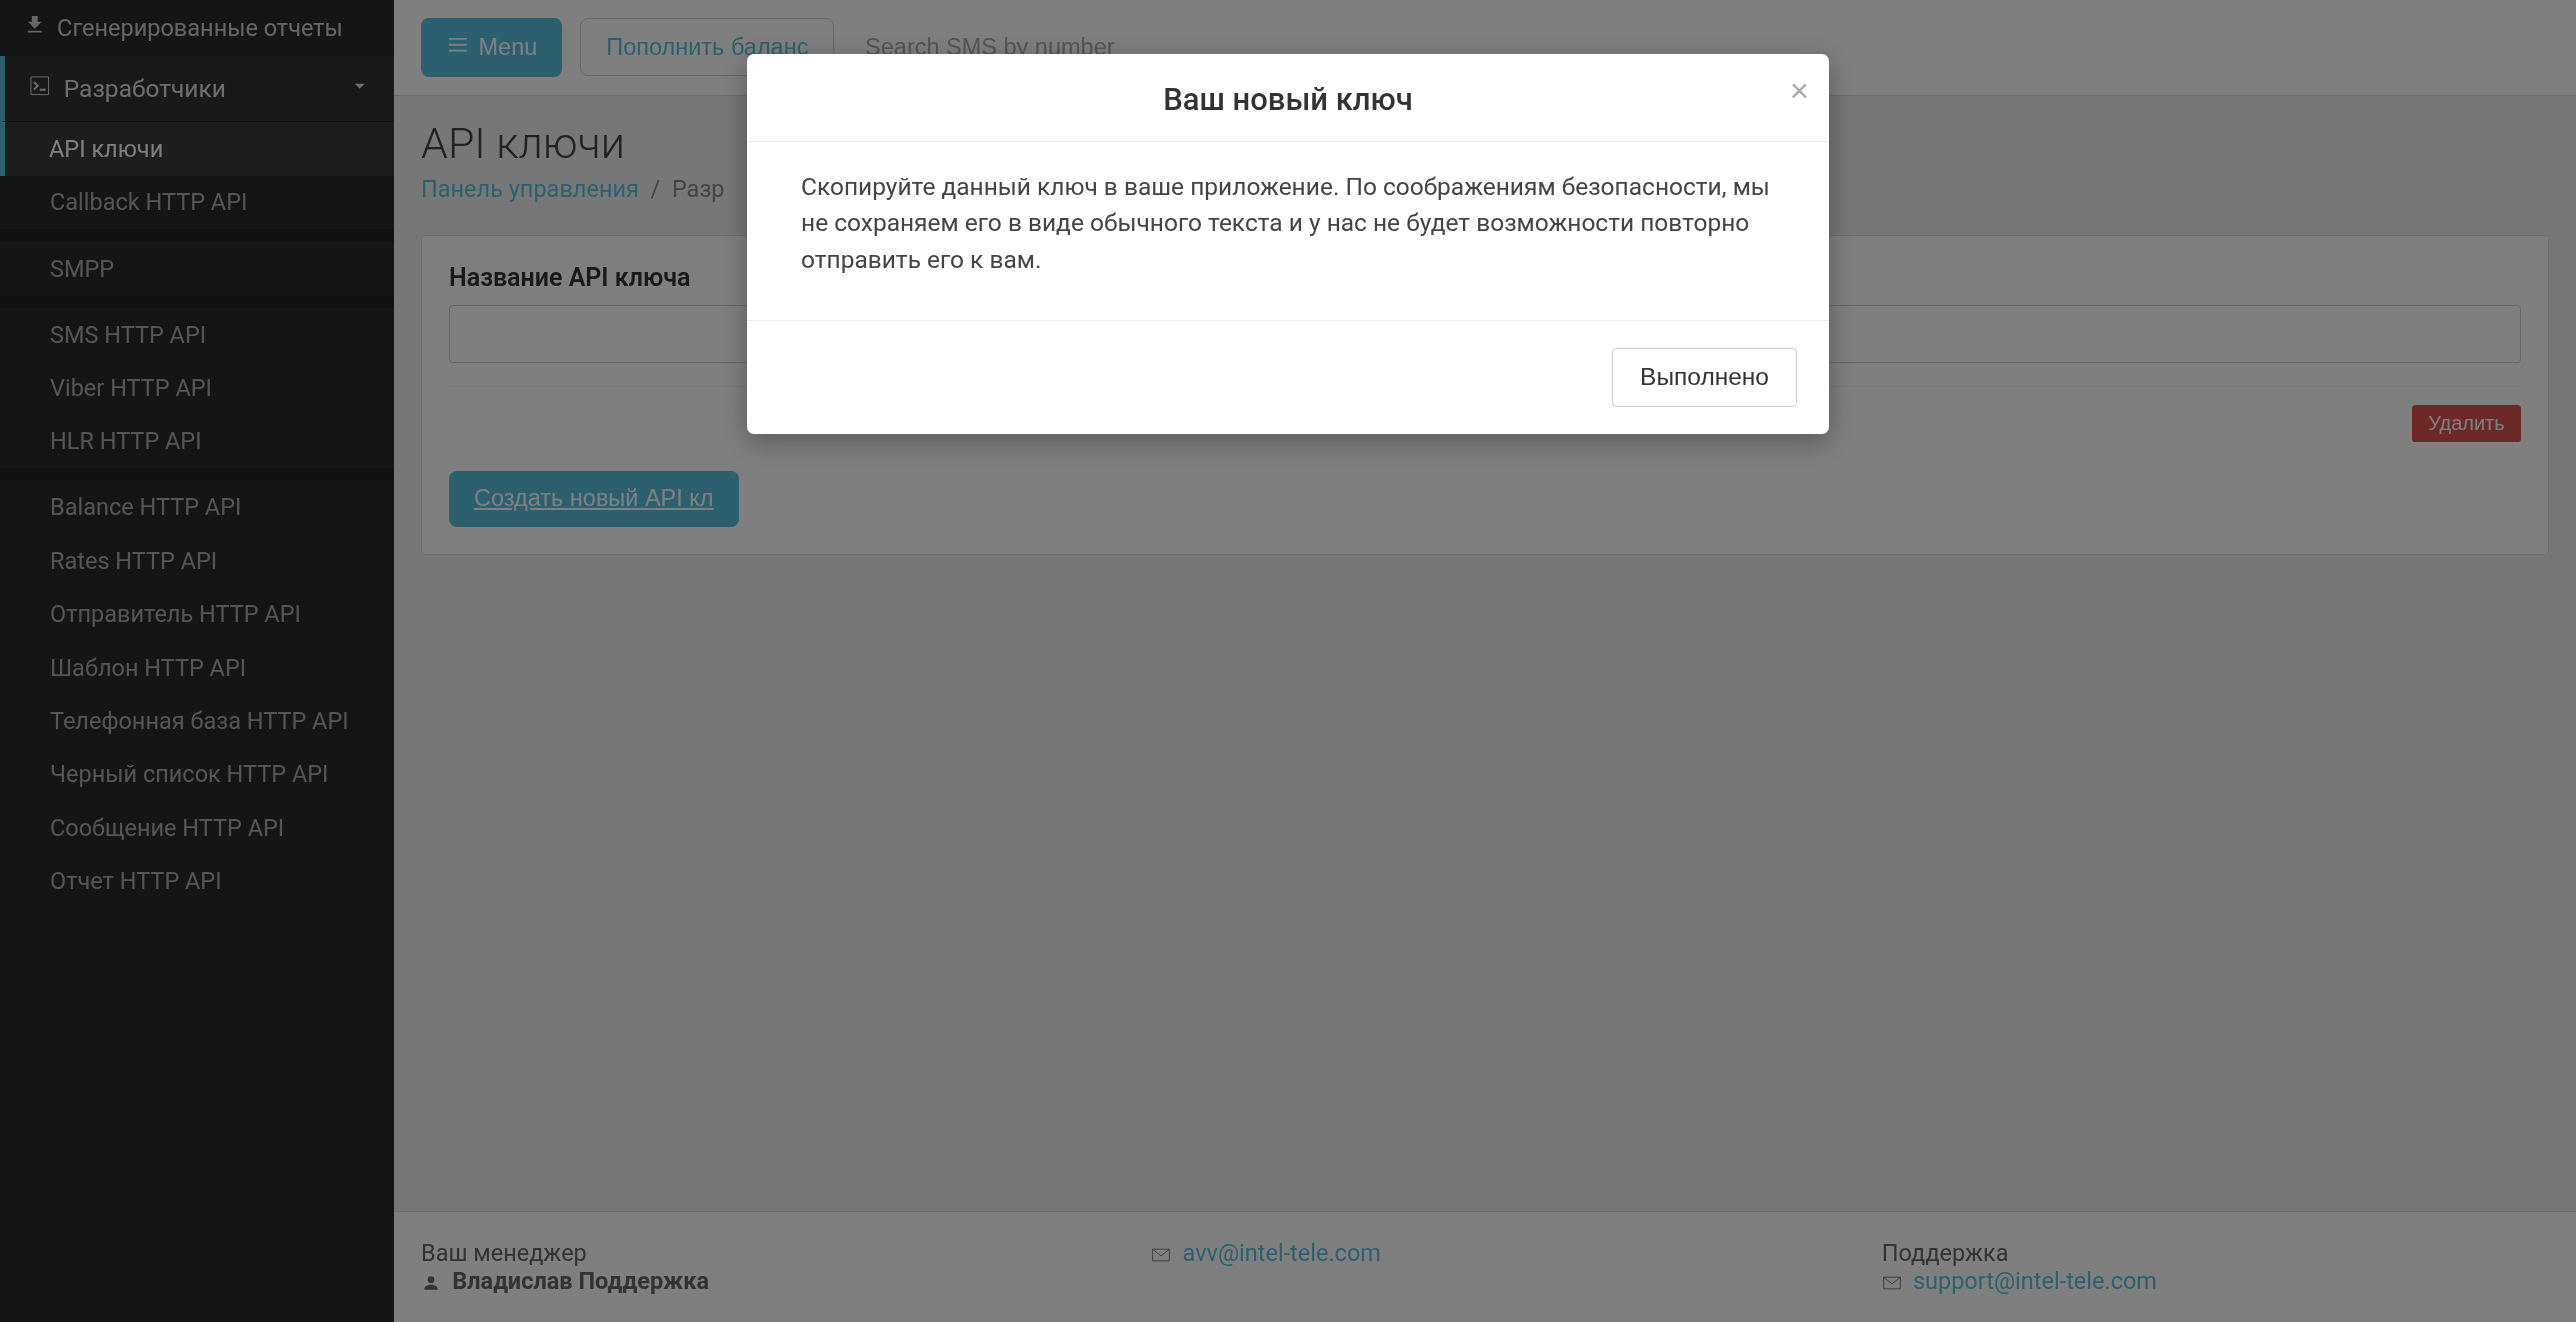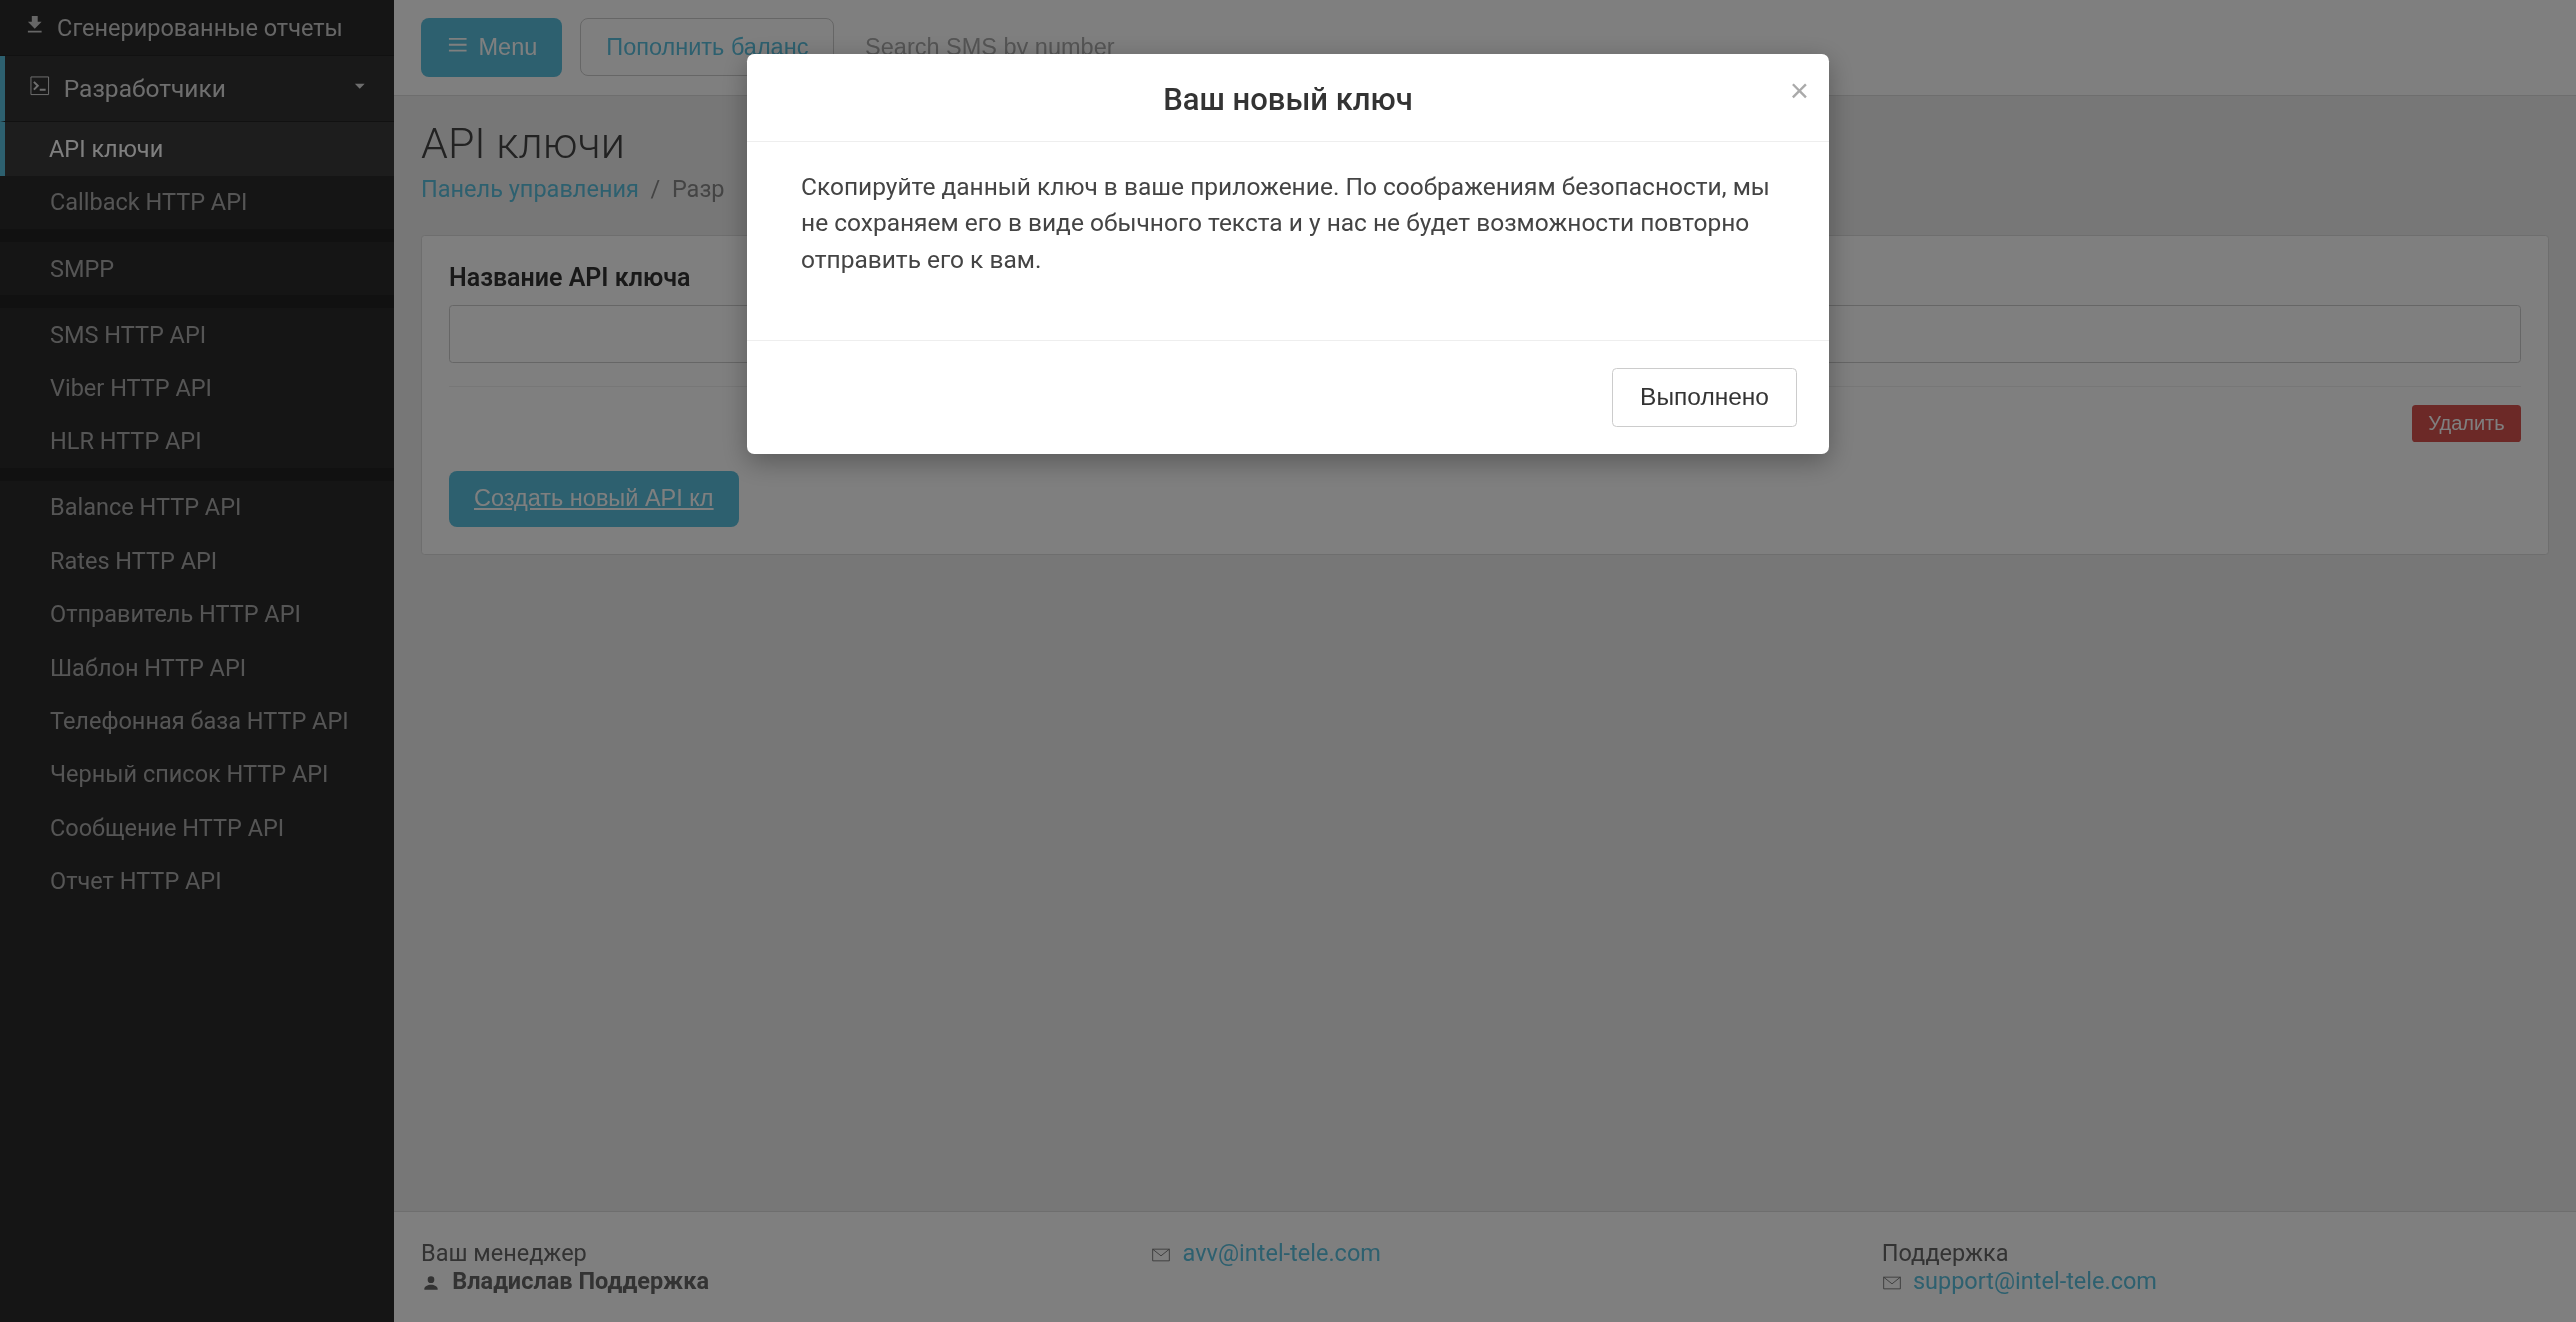--- a/index.html
+++ b/index.html
@@ -232,21 +232,21 @@
       border: none;
       line-height: 1;
     }
     .modal-body {
       padding: 27px 54px 36px;
     }
     .modal-text {
       font-size: 24.5px;
       color: #444;
       line-height: 1.5;
-      margin-bottom: 25px;
+      margin-bottom: 5px;
     }
     .api-key-box {
       border: 0.9px solid #ccc;
       border-radius: 4.5px;
       padding: 20px;
       text-align: center;
       font-size: 25px;
       color: #333;
       font-family: monospace;
     }

